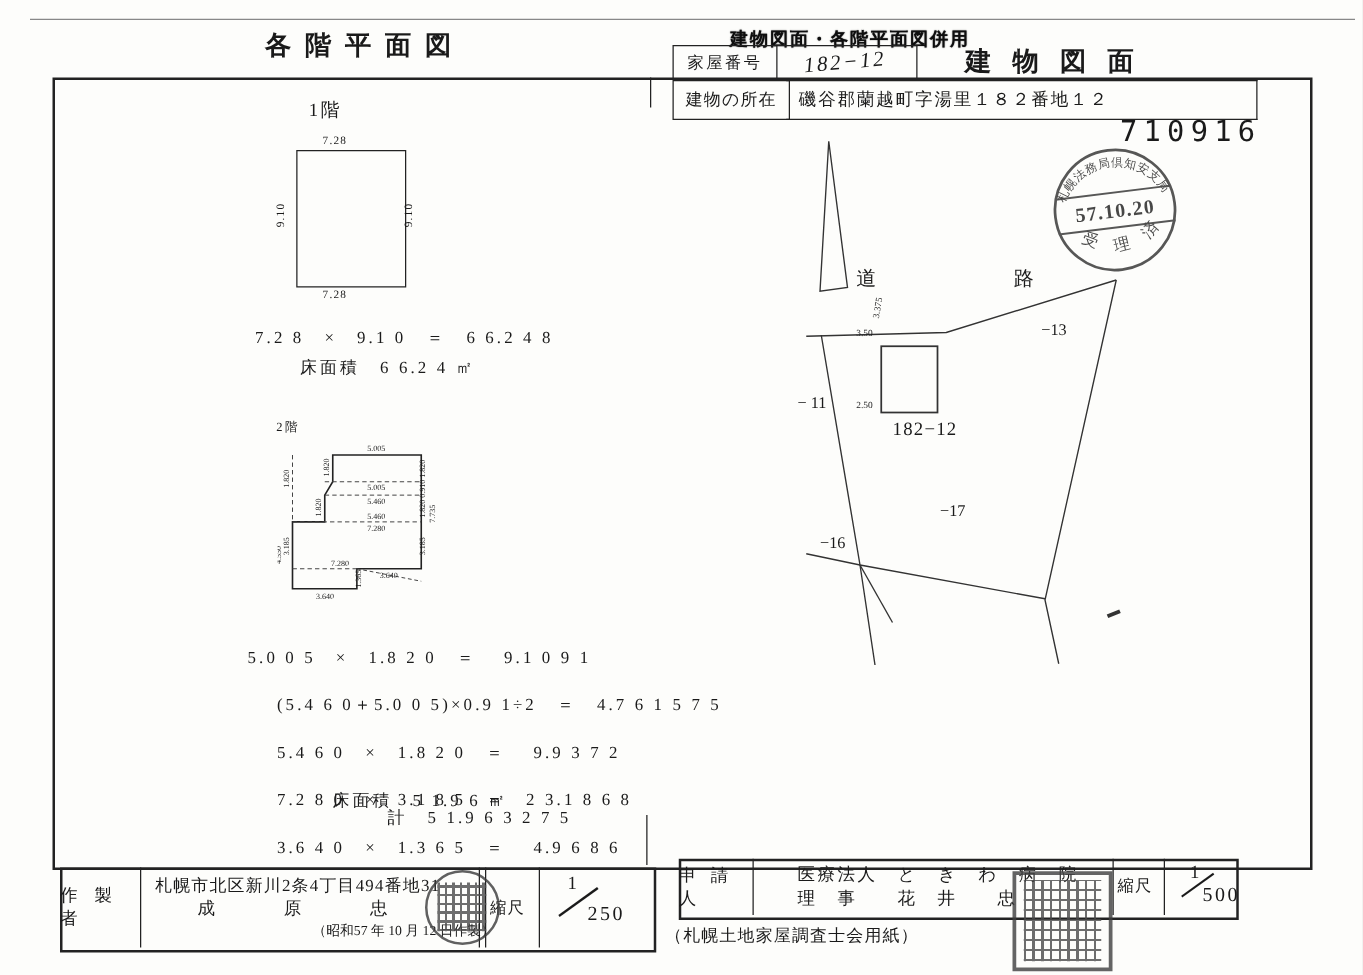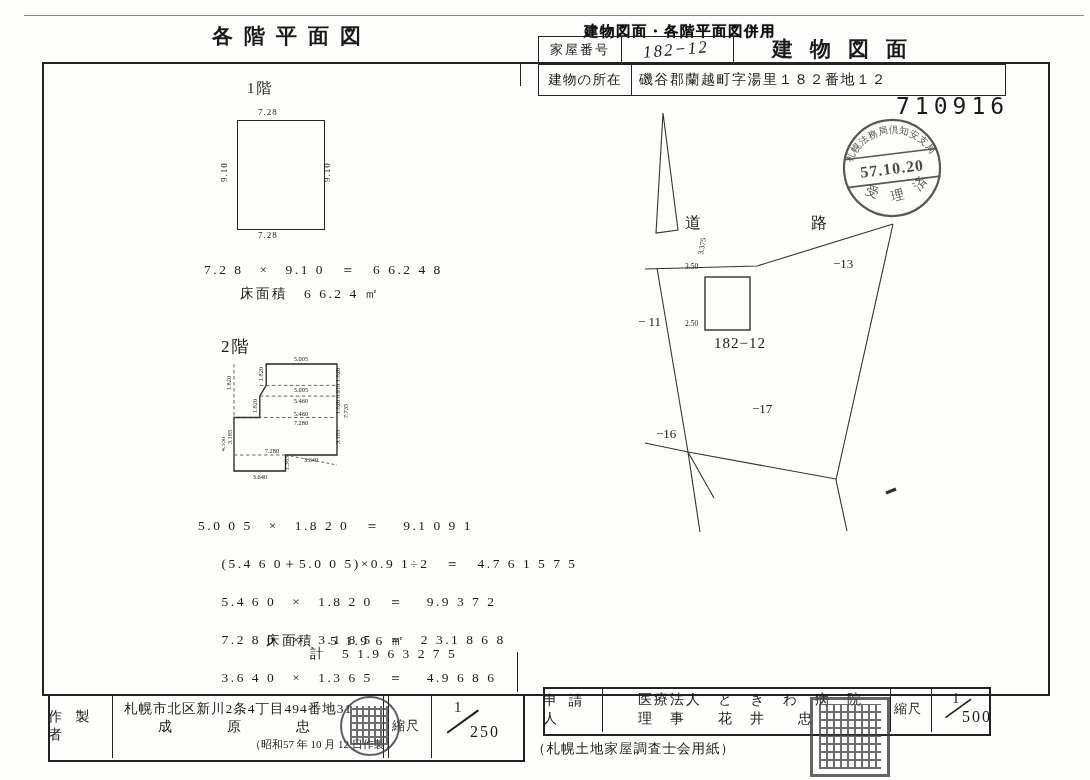--- a/index.html
+++ b/index.html
@@ -17,21 +17,21 @@
   #right-title{left:772px;top:35px;font-size:21px;letter-spacing:17px;font-weight:bold;white-space:nowrap;}
   .cell{border:1.5px solid #222;display:flex;align-items:center;}
   #hn-label{left:538px;top:36px;width:82px;height:26px;font-size:13px;justify-content:center;letter-spacing:2px;text-align:right;}
   #hn-value{left:619px;top:36px;width:114px;height:26px;border-left:none;justify-content:center;}
   #hn-value span{font-style:italic;font-size:17px;transform:rotate(-5deg);letter-spacing:2px;}
   #loc-label{left:538px;top:64px;width:92px;height:30px;font-size:13.5px;justify-content:center;letter-spacing:1px;}
   #loc-value{left:629px;top:64px;width:366px;height:30px;border-left:none;font-size:14px;padding-left:10px;letter-spacing:1.5px;}
   #serial{left:896px;top:93px;font-size:23px;font-family:"DejaVu Sans Mono",monospace;letter-spacing:5px;}
   
   #f1-label{left:247px;top:79px;font-size:15px;letter-spacing:2px;}
-  #f2-label{left:221px;top:335px;font-size:17px;letter-spacing:2px;}
+  #f2-label{left:221px;top:335px;font-size:10px;letter-spacing:2px;}
   .dimtxt{font-size:9px;letter-spacing:1px;}
   #f1-rect{left:237px;top:120px;width:86px;height:108px;border:1.5px solid #222;}
   #f1-top{left:258px;top:107px;}  #f1-bot{left:258px;top:230px;}
   #f1-left{left:214px;top:167px;transform:rotate(-90deg);}
   #f1-right{left:317px;top:167px;transform:rotate(-90deg);}
   .calc{font-size:13.5px;letter-spacing:2.5px;white-space:pre;line-height:19px;}
   #f1-calc{left:204px;top:260px;}
   #f1-area{left:240px;top:284px;}
   #f2-calc{left:198px;top:516px;}
   #f2-total{left:310px;top:644px;}

